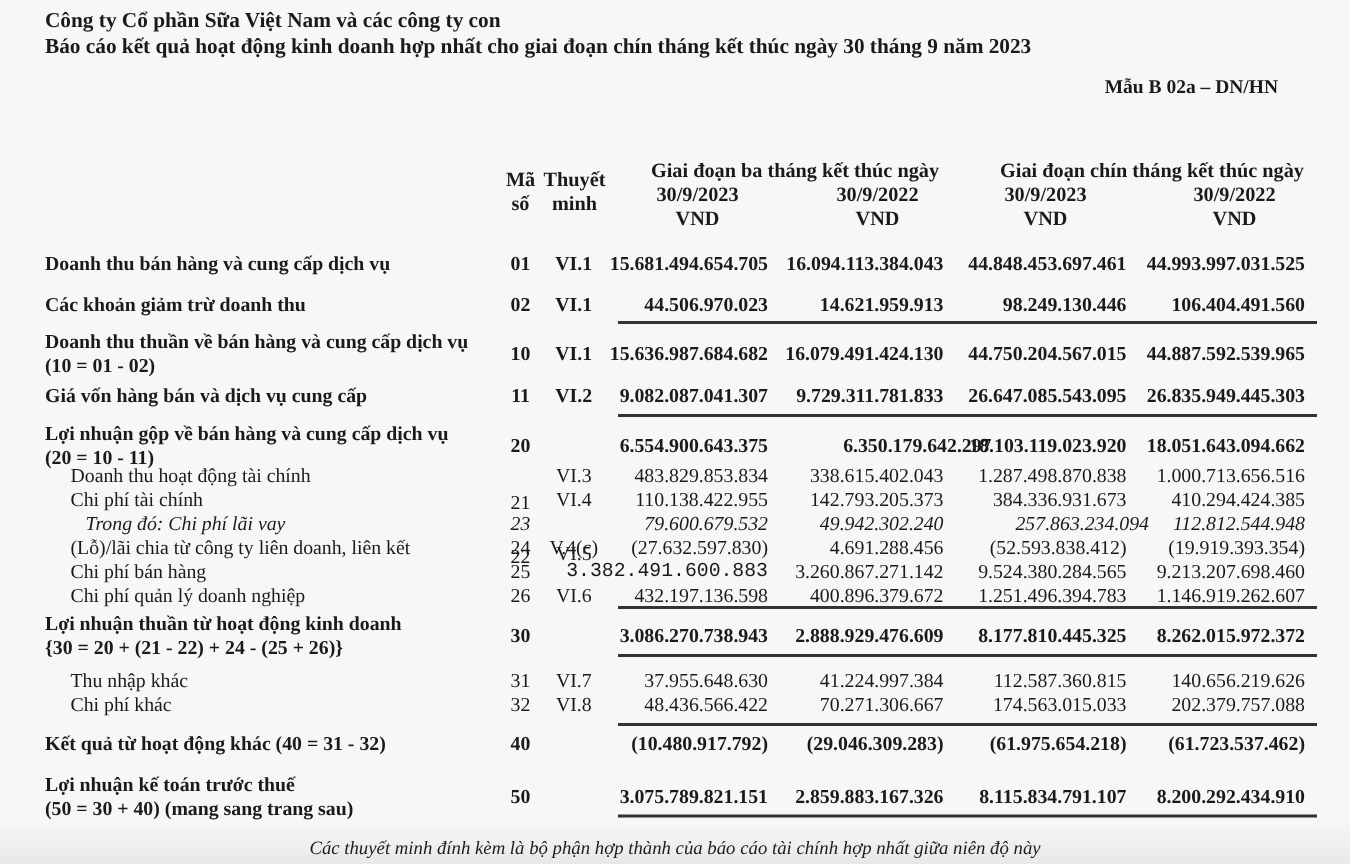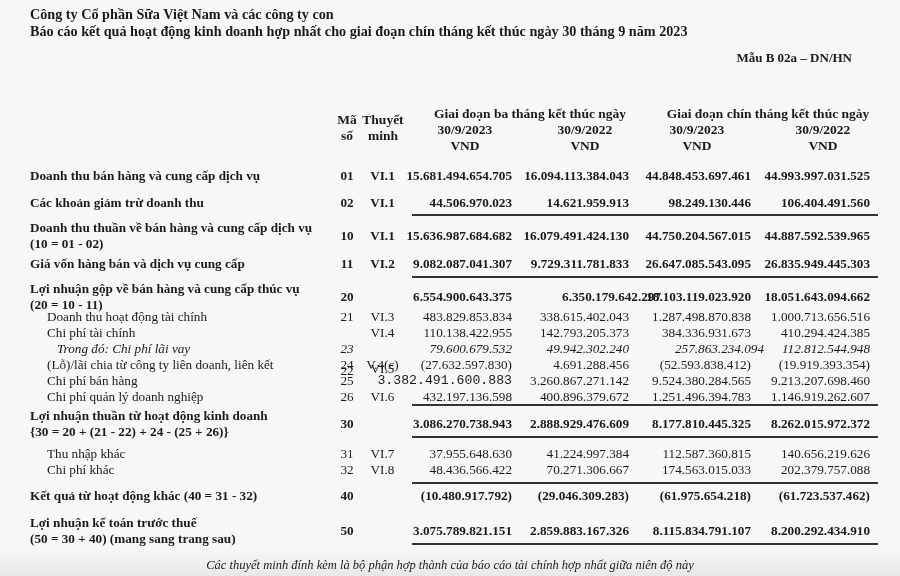--- a/index.html
+++ b/index.html
@@ -90,47 +90,47 @@
       <div class="cell num b" style="top: 228px; left: 551px;">44.750.204.567.015</div>
       <div class="cell num b" style="top: 228px; left: 670px;">44.887.592.539.965</div>
       <div class="line" style="top: 214px; left: 412px; width: 466px;"></div>
       <div class="cell label  b" style="top: 256px;">Giá vốn hàng bán và dịch vụ cung cấp</div>
       <div class="cell code b" style="top: 256px;">11</div>
       <div class="cell note b" style="top: 256px;">VI.2</div>
       <div class="cell num b" style="top: 256px; left: 312px;">9.082.087.041.307</div>
       <div class="cell num b" style="top: 256px; left: 429px;">9.729.311.781.833</div>
       <div class="cell num b" style="top: 256px; left: 551px;">26.647.085.543.095</div>
       <div class="cell num b" style="top: 256px; left: 670px;">26.835.949.445.303</div>
-      <div class="cell label  b" style="top: 281px;">Lợi nhuận gộp về bán hàng và cung cấp thúc vụ</div>
+      <div class="cell label  b" style="top: 281px;">Lợi nhuận gộp về bán hàng và cung cấp dịch vụ</div>
       <div class="cell label  b" style="top: 297px;">(20 = 10 - 11)</div>
       <div class="cell code b" style="top: 289px;">20</div>
       <div class="cell num b" style="top: 289px; left: 312px;">6.554.900.643.375</div>
       <div class="cell num b" style="top: 289px; left: 429px; padding-left: 32px;">6.350.179.642.297</div>
       <div class="cell num b" style="top: 289px; left: 551px;">18.103.119.023.920</div>
       <div class="cell num b" style="top: 289px; left: 670px;">18.051.643.094.662</div>
       <div class="line" style="top: 276px; left: 412px; width: 466px;"></div>
       <div class="cell label ind" style="top: 309px;">Doanh thu hoạt động tài chính</div>
-      <div class="cell code" style="top: 309px;">21</div>
+      <div class="cell code" style="top: 327px;">21</div>
       <div class="cell note" style="top: 309px;">VI.3</div>
       <div class="cell num" style="top: 309px; left: 312px;">483.829.853.834</div>
       <div class="cell num" style="top: 309px; left: 429px;">338.615.402.043</div>
       <div class="cell num" style="top: 309px; left: 551px;">1.287.498.870.838</div>
       <div class="cell num" style="top: 309px; left: 670px;">1.000.713.656.516</div>
       <div class="cell label ind" style="top: 325px;">Chi phí tài chính</div>
       <div class="cell code" style="top: 325px; margin-top: 38px;">22</div>
       <div class="cell note" style="top: 325px;">VI.4</div>
       <div class="cell num" style="top: 325px; left: 312px; text-align: right;">110.138.422.955</div>
       <div class="cell num" style="top: 325px; left: 429px;">142.793.205.373</div>
       <div class="cell num" style="top: 325px; left: 551px;">384.336.931.673</div>
       <div class="cell num" style="top: 325px; left: 670px;">410.294.424.385</div>
       <div class="cell label ind2 i" style="top: 341px;">Trong đó: Chi phí lãi vay</div>
       <div class="cell code i" style="top: 341px;">23</div>
       <div class="cell num i" style="top: 341px; left: 312px;">79.600.679.532</div>
       <div class="cell num i" style="top: 341px; left: 429px;">49.942.302.240</div>
-      <div class="cell num i" style="top: 341px; left: 564px;">257.863.234.094</div>
+      <div class="cell num i" style="top: 341px; left: 551px; padding-left: 15px;">257.863.234.094</div>
       <div class="cell num i" style="top: 341px; left: 670px;">112.812.544.948</div>
       <div class="cell label ind" style="top: 357px;">(Lỗ)/lãi chia từ công ty liên doanh, liên kết</div>
       <div class="cell code" style="top: 357px;">24</div>
       <div class="cell note" style="top: 357px;">V.4(c)</div>
       <div class="cell num" style="top: 357px; left: 312px;">(27.632.597.830)</div>
       <div class="cell num" style="top: 357px; left: 429px;">4.691.288.456</div>
       <div class="cell num" style="top: 357px; left: 551px;">(52.593.838.412)</div>
       <div class="cell num" style="top: 357px; left: 670px;">(19.919.393.354)</div>
       <div class="cell label ind" style="top: 373px;">Chi phí bán hàng</div>
       <div class="cell code" style="top: 373px;">25</div>

